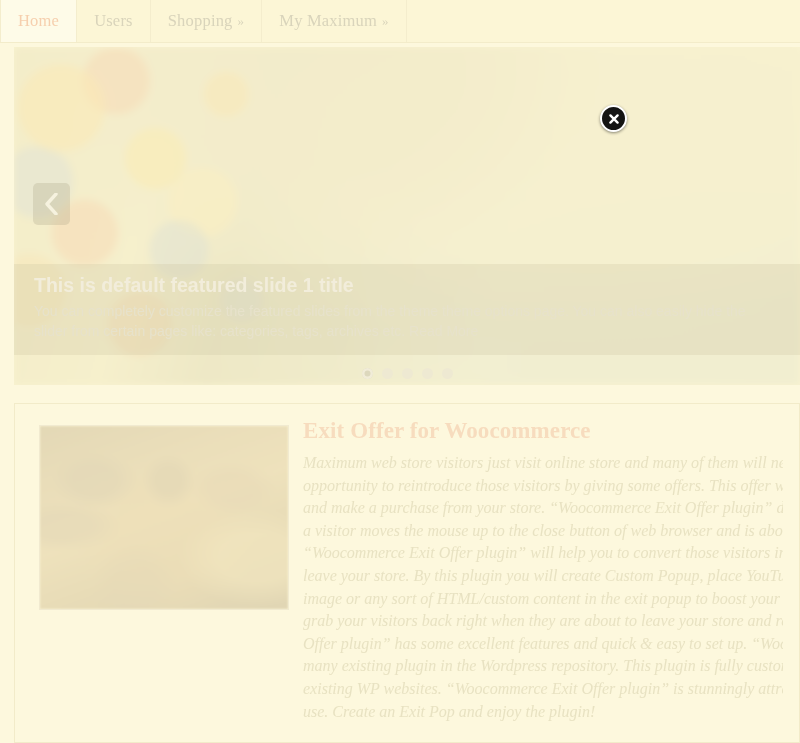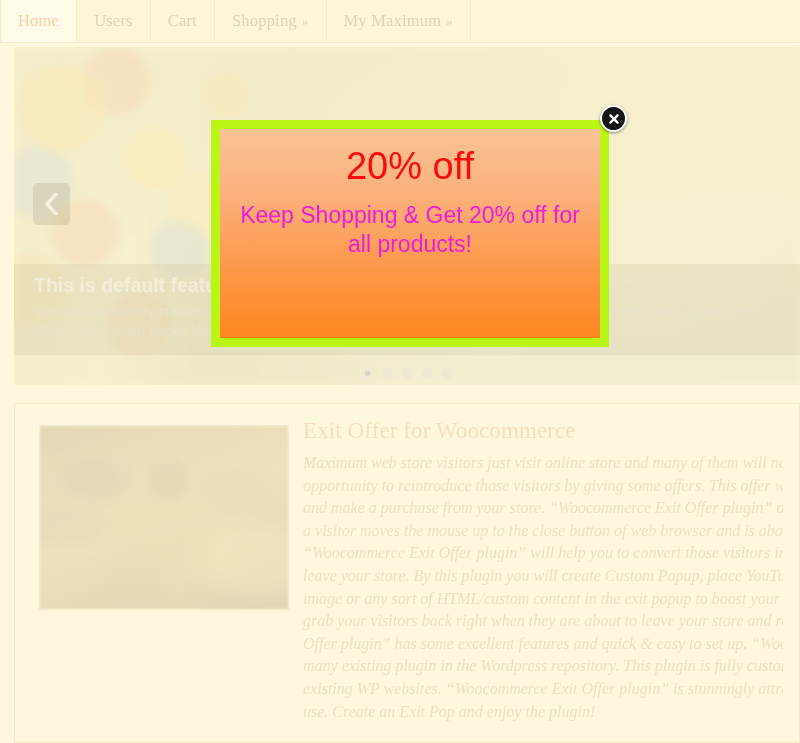--- a/index.html
+++ b/index.html
@@ -171,21 +171,21 @@
     filter: blur(1.2px);
   }
   #post-thumb-wash {
     position: absolute; inset: 0;
     background: rgba(253,247,214,.78);
   }
   #post-title {
     margin: 0 0 8px 0;
     font-family: "Liberation Serif", serif;
     font-size: 23px;
-    font-weight: normal;
+    font-weight: bold;
     color: #f7dcbe;
     letter-spacing: .1px;
   }
   #post-body {
     margin: 0;
     font-family: "Liberation Serif", serif;
     font-style: italic;
     font-size: 16px;
     line-height: 22.6px;
     color: #e8e2c2;
@@ -240,23 +240,20 @@
 <body>
 
 <div id="page">
 
   <div id="navbar">
     <div class="nav-item active">
       <span>Home</span>
     </div>
     <div class="nav-item">
       <span>Users</span>
-    </div>
-    <div class="nav-item">
-      <span>Cart</span>
     </div>
     <div class="nav-item">
       <span>Shopping</span>
       <span class="nav-caret">»</span>
     </div>
     <div class="nav-item">
       <span>My Maximum</span>
       <span class="nav-caret">»</span>
     </div>
   </div>
@@ -302,24 +299,20 @@
       <span class="ln">leave your store. By this plugin you will create Custom Popup, place YouTube/Vimeo video, custom form, banner</span>
       <span class="ln">image or any sort of HTML/custom content in the exit popup to boost your sales increment. “Woocommerce Exit Offer plugin” helps to</span>
       <span class="ln">grab your visitors back right when they are about to leave your store and recover sales which you would otherwise lose. “Woocommerce Exit</span>
       <span class="ln">Offer plugin” has some excellent features and quick &amp; easy to set up. “Woocommerce Exit Offer plugin” is more flexible and easy to use than</span>
       <span class="ln">many existing plugin in the Wordpress repository. This plugin is fully customizable. Users can easily configure the plugin in their new or</span>
       <span class="ln">existing WP websites. “Woocommerce Exit Offer plugin” is stunningly attractive in design whatever you want. It’s really awesome &amp; easy to</span>
       <span class="ln">use. Create an Exit Pop and enjoy the plugin!</span>
     </div>
   </div>
 
-  <div id="popup">
-    <div id="popup-heading">20% off</div>
-    <div id="popup-sub">Keep Shopping &amp; Get 20% off for all products!</div>
-  </div>
 
   <div id="popup-close">
     <svg width="12" height="12" viewBox="0 0 12 12" aria-hidden="true">
       <path d="M2.4 2.4 L9.6 9.6 M9.6 2.4 L2.4 9.6" stroke="#ffffff" stroke-width="2.4" stroke-linecap="round"></path>
     </svg>
   </div>
 
 </div>
 
 </body></html>

